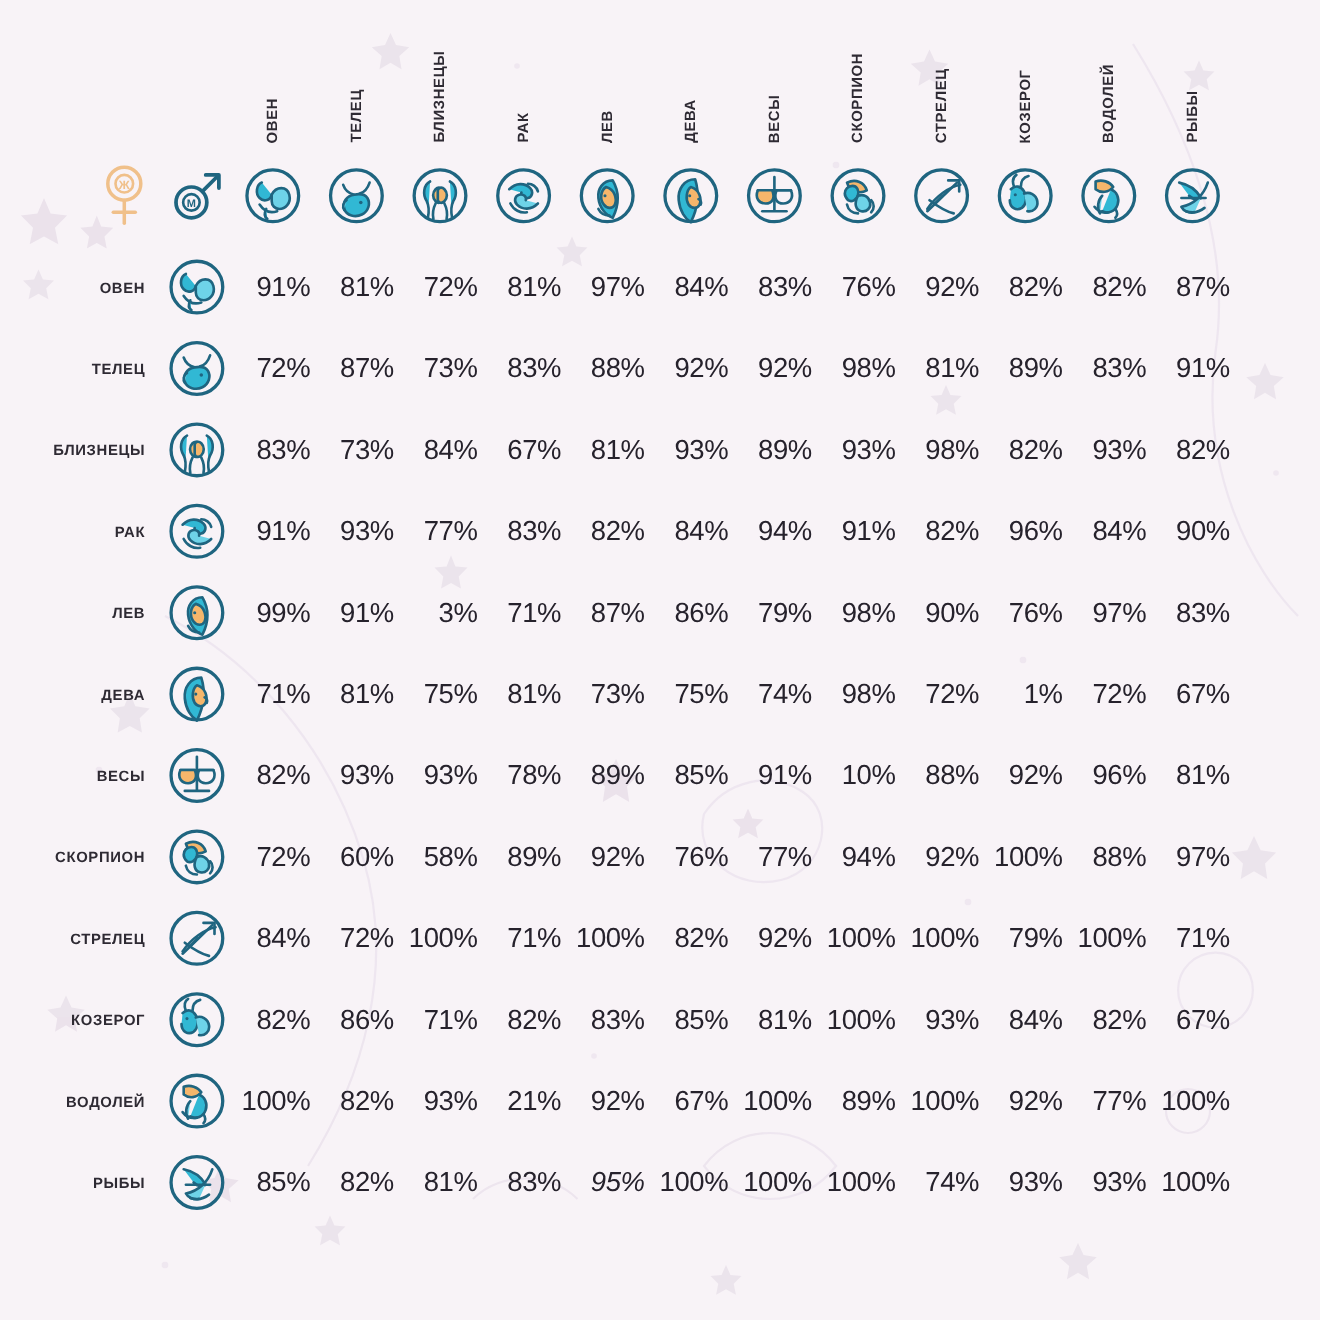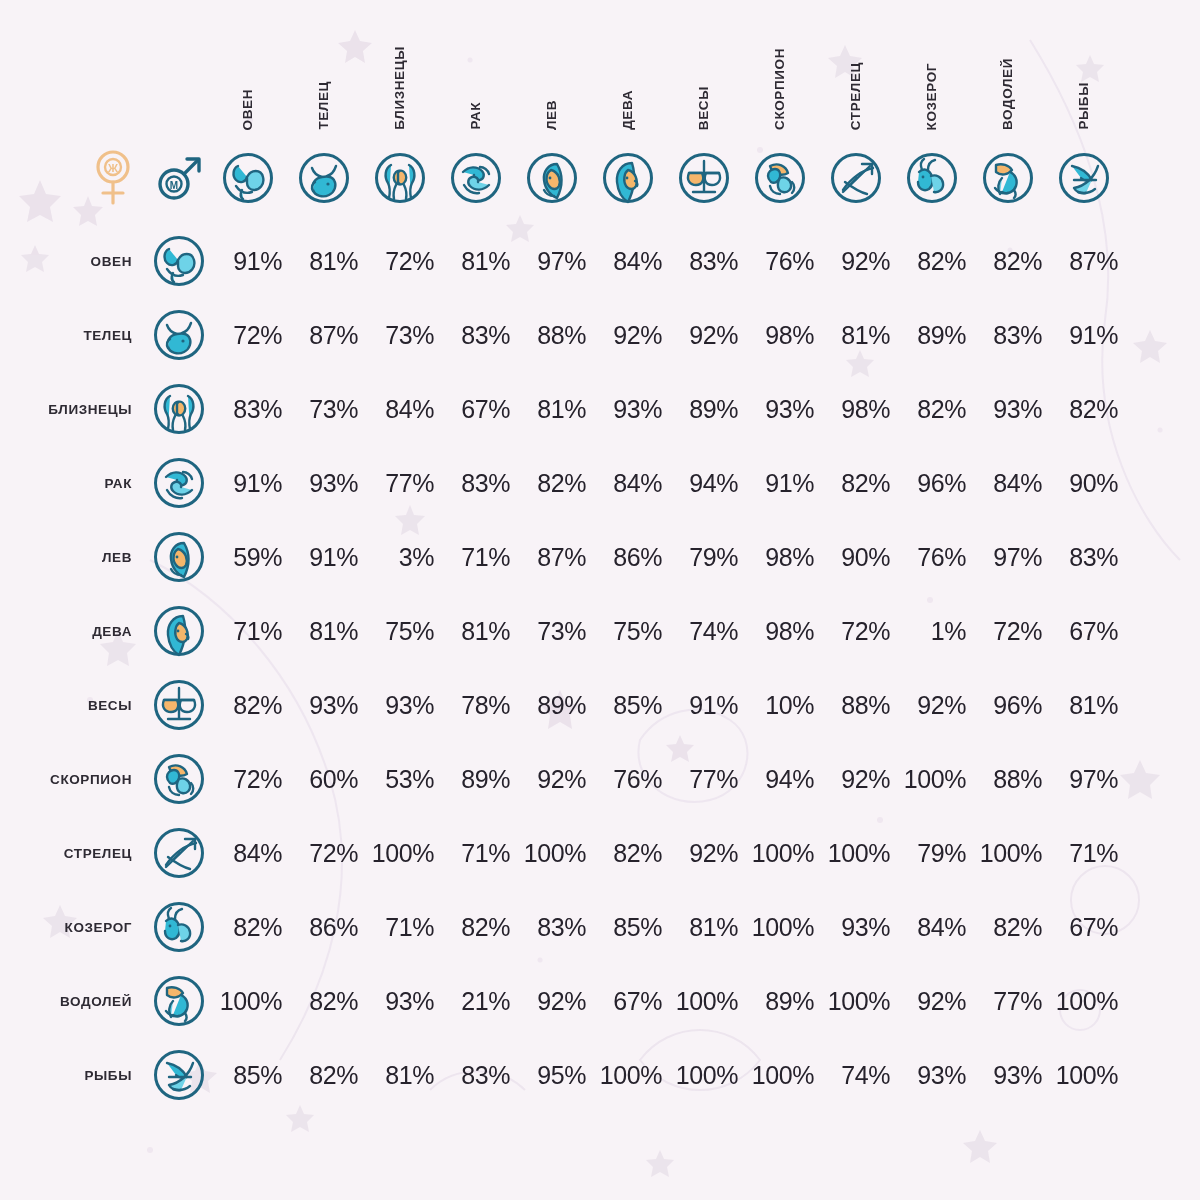--- a/index.html
+++ b/index.html
@@ -468,21 +468,21 @@
       <svg class="zicon" width="52" height="52" viewBox="0 0 52 52">
         <circle cx="26" cy="26" r="23.5" fill="none" stroke="#1f6580" stroke-width="3"></circle>
         <g stroke="#1f6580" stroke-width="2.4" stroke-linecap="round" stroke-linejoin="round">
           <path d="M31 12 c-9 0 -14 8 -13 16 c1 9 7 16 13 18 c5 -10 7 -22 0 -34z" fill="#31b8d4"></path>
           <path d="M25 18 c-5 3 -6 11 -2 16 c3 4 8 4 10 0 c2 -5 0 -14 -8 -16z" fill="#f5b66b"></path>
           <circle cx="24" cy="26" r="1.4" fill="#1f6580" stroke="none"></circle>
           <path d="M18 38 c2 4 6 6 10 6" fill="none"></path>
         </g>
       </svg>
     </div>
-    <div class="cell" style="grid-area: 7 / 3;">59%</div>
+    <div class="cell" style="grid-area: 7 / 3;">99%</div>
     <div class="cell" style="grid-area: 7 / 4;">91%</div>
     <div class="cell" style="grid-area: 7 / 5;">3%</div>
     <div class="cell" style="grid-area: 7 / 6;">71%</div>
     <div class="cell" style="grid-area: 7 / 7;">87%</div>
     <div class="cell" style="grid-area: 7 / 8;">86%</div>
     <div class="cell" style="grid-area: 7 / 9;">79%</div>
     <div class="cell" style="grid-area: 7 / 10;">98%</div>
     <div class="cell" style="grid-area: 7 / 11;">90%</div>
     <div class="cell" style="grid-area: 7 / 12;">76%</div>
     <div class="cell" style="grid-area: 7 / 13;">97%</div>
@@ -544,21 +544,21 @@
           <path d="M16 14 c8 -4 16 0 18 7 c-5 3 -12 2 -16 -2z" fill="#f5b66b"></path>
           <path d="M14 24 c0 -4 3 -7 7 -7 c4 0 6 4 5 8 c-1 5 -6 7 -9 5 c-2 -2 -3 -4 -3 -6z" fill="#31b8d4"></path>
           <path d="M26 26 c5 -2 10 1 11 6 c1 5 -3 9 -8 8 c-5 -1 -7 -7 -3 -14z" fill="#6ed3e8"></path>
           <path d="M16 34 c1 5 5 8 10 8" fill="none"></path>
           <path d="M38 30 c3 3 3 8 0 11" fill="none"></path>
         </g>
       </svg>
     </div>
     <div class="cell" style="grid-area: 10 / 3;">72%</div>
     <div class="cell" style="grid-area: 10 / 4;">60%</div>
-    <div class="cell" style="grid-area: 10 / 5;">53%</div>
+    <div class="cell" style="grid-area: 10 / 5;">58%</div>
     <div class="cell" style="grid-area: 10 / 6;">89%</div>
     <div class="cell" style="grid-area: 10 / 7;">92%</div>
     <div class="cell" style="grid-area: 10 / 8;">76%</div>
     <div class="cell" style="grid-area: 10 / 9;">77%</div>
     <div class="cell" style="grid-area: 10 / 10;">94%</div>
     <div class="cell" style="grid-area: 10 / 11;">92%</div>
     <div class="cell" style="grid-area: 10 / 12;">100%</div>
     <div class="cell" style="grid-area: 10 / 13;">88%</div>
     <div class="cell" style="grid-area: 10 / 14;">97%</div>
     <div class="row-label" style="grid-row: 11;">СТРЕЛЕЦ</div>
@@ -645,21 +645,21 @@
           <path d="M40 14 c-4 12 -13 20 -24 22 c2 4 7 6 12 5" fill="#6ed3e8"></path>
           <path d="M16 28 h22" fill="none"></path>
           <path d="M20 40 c6 2 12 1 17 -3" fill="none"></path>
         </g>
       </svg>
     </div>
     <div class="cell" style="grid-area: 14 / 3;">85%</div>
     <div class="cell" style="grid-area: 14 / 4;">82%</div>
     <div class="cell" style="grid-area: 14 / 5;">81%</div>
     <div class="cell" style="grid-area: 14 / 6;">83%</div>
-    <div class="cell" style="grid-area: 14 / 7;">95%</div>
+    <div class="cell" style="grid-area: 14 / 7; font-style: italic;">95%</div>
     <div class="cell" style="grid-area: 14 / 8;">100%</div>
     <div class="cell" style="grid-area: 14 / 9;">100%</div>
     <div class="cell" style="grid-area: 14 / 10;">100%</div>
     <div class="cell" style="grid-area: 14 / 11;">74%</div>
     <div class="cell" style="grid-area: 14 / 12;">93%</div>
     <div class="cell" style="grid-area: 14 / 13;">93%</div>
     <div class="cell" style="grid-area: 14 / 14;">100%</div>
   </div>
 
 </body></html>

